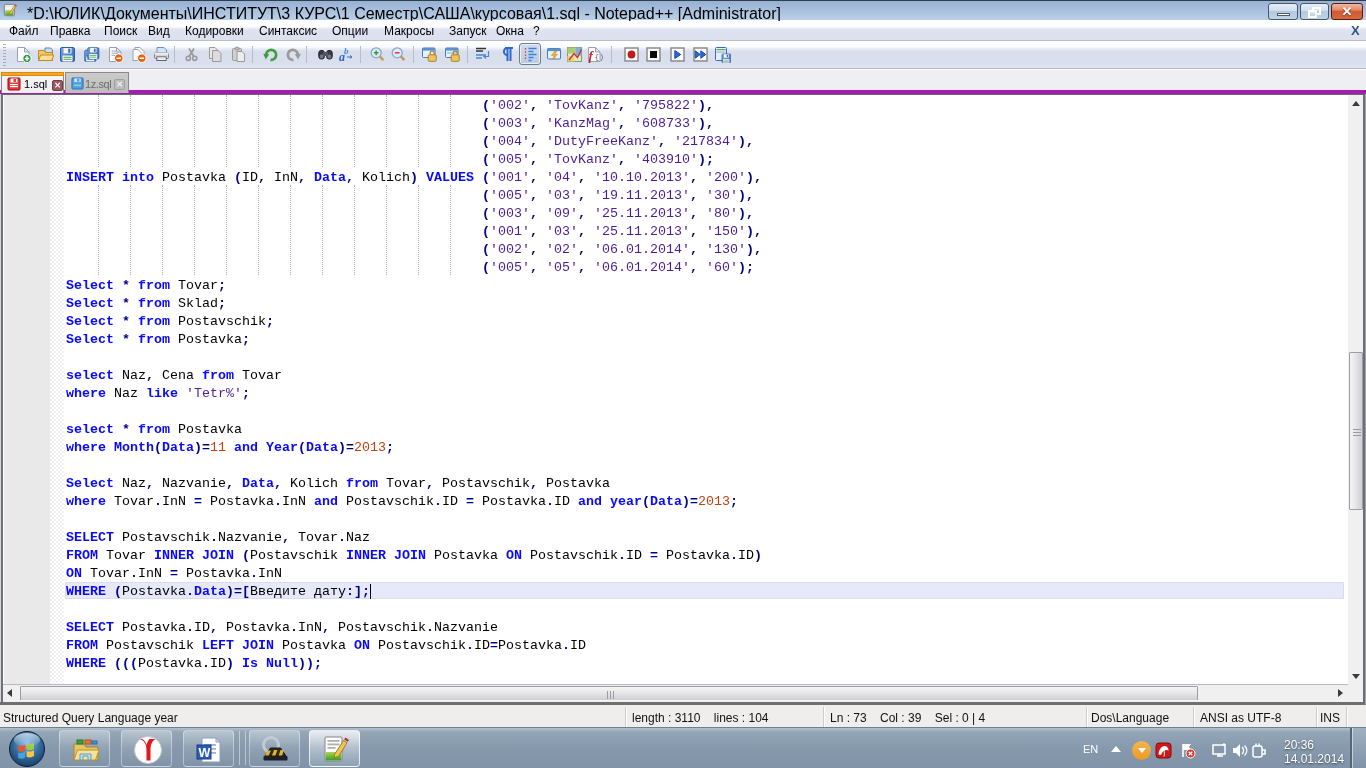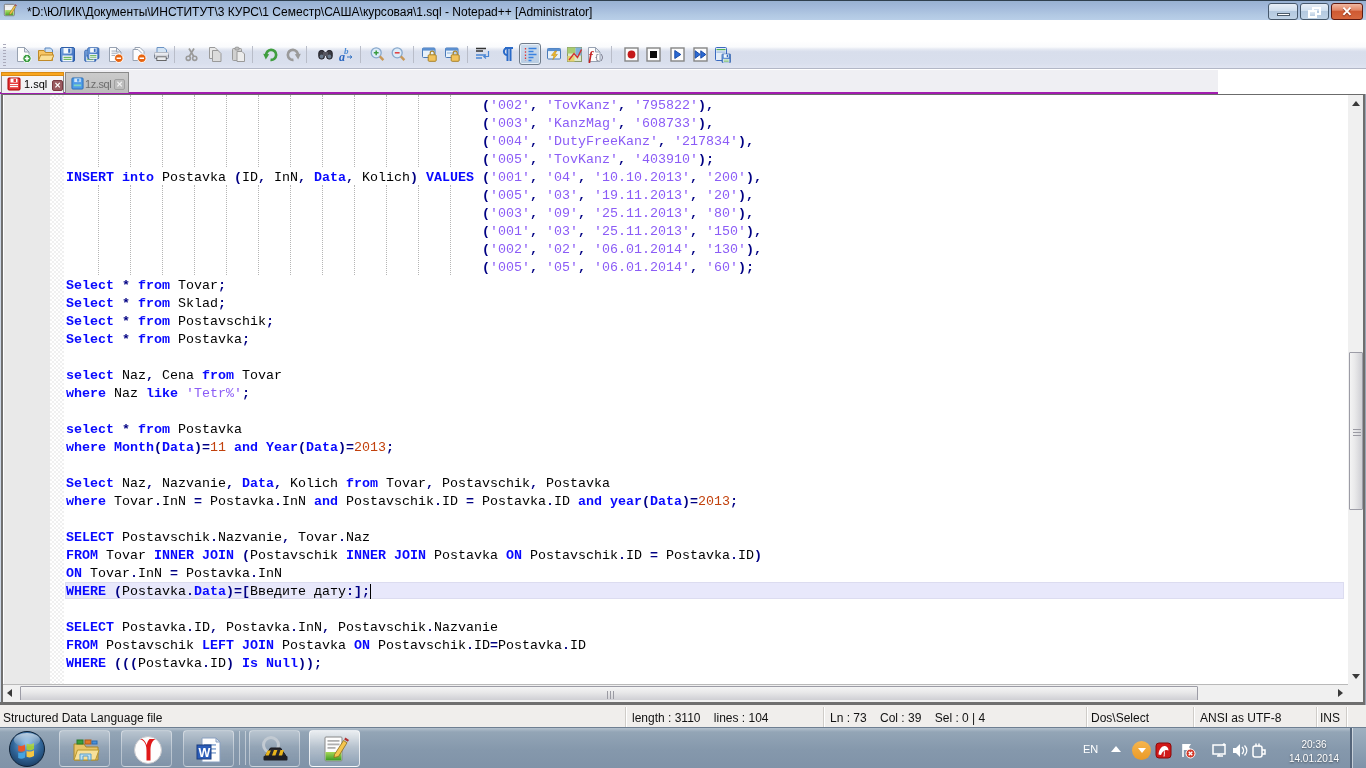--- a/index.html
+++ b/index.html
@@ -1,20 +1,20 @@
 <!DOCTYPE html>
 <html><head><meta charset="utf-8"><style>
 *{margin:0;padding:0;box-sizing:border-box}
 html,body{width:1366px;height:768px;overflow:hidden;font-family:"Liberation Sans",sans-serif}
 #scr{position:relative;width:1366px;height:768px;background:#fff}
 
 #titlebar{position:absolute;left:0;top:0;width:1366px;height:20px;
  background:linear-gradient(#98b1d2 0%,#a3badb 35%,#b0c7e2 70%,#b9cfe8 100%);
  border-top:1px solid #2f3f4e}
-#titletext{position:absolute;left:27px;top:4px;font-size:12px;color:#000;white-space:pre}
+#titletext{position:absolute;left:27px;top:4px;font-size:16px;color:#000;white-space:pre}
 #nppico{position:absolute;left:3px;top:2px;width:14px;height:14px}
 .wbtn{position:absolute;top:2px;height:17px;border:1px solid #46586c;border-radius:3px}
 #btnmin{left:1268px;width:30px;background:linear-gradient(#e7eef6 0%,#cfdeee 45%,#b4c9e0 50%,#c0d3e6 100%)}
 #btnmax{left:1300px;width:29px;background:linear-gradient(#e7eef6 0%,#cfdeee 45%,#b4c9e0 50%,#c0d3e6 100%)}
 #btncls{left:1331px;width:32px;background:linear-gradient(#f0b8a2 0%,#e28868 40%,#cf5a33 50%,#d6683f 100%);border-color:#5d1a10}
 #btnmin b{position:absolute;left:8px;top:9px;width:13px;height:3px;background:#fdfdfd;border:1px solid #4a5a6a}
 #btnmax .r1{position:absolute;left:11px;top:3px;width:9px;height:8px;border:2px solid #fff;background:transparent}
 #btnmax .r2{position:absolute;left:7px;top:6px;width:9px;height:8px;border:2px solid #fff;background:linear-gradient(#dfe9f3,#b9cde2)}
 #btncls span{position:absolute;left:0;top:0;width:100%;text-align:center;color:#fff;font-weight:bold;font-size:13px;line-height:16px;text-shadow:0 1px 1px #7c2413}
 
@@ -22,37 +22,37 @@
  background:linear-gradient(#ffffff 0%,#fcfdfe 30%,#e3e6f1 42%,#dee1ef 55%,#dde0ee 100%);border-bottom:1px solid #b9bdcb}
 .mitem{position:absolute;top:3px;font-size:12px;color:#000}
 #menux{position:absolute;left:1351px;top:2px;font-size:13px;font-weight:bold;color:#33557f}
 
 #toolbar{position:absolute;left:0;top:41px;width:1366px;height:29px;
  background:linear-gradient(#ffffff 0%,#fafbfd 22%,#e6eaf3 30%,#d8deec 40%,#d9dfed 82%,#e0e4f1 100%);border-bottom:1px solid #b2b7c6;height:28px !important}
 .tsep{position:absolute;top:5px;width:1px;height:17px;background:#b9bdc9}
 .tico{position:absolute;top:5px;width:17px;height:17px}
 #grip{position:absolute;left:3px;top:3px;width:3px;height:22px;background:repeating-linear-gradient(#aab 0 1px,transparent 1px 3px)}
 
-#tabbar{position:absolute;left:0;top:70px;width:1218px;height:24px;background:#efeff3;border-bottom:2px solid #a21caf}
+#tabbar{position:absolute;left:0;top:70px;width:1366px;height:24px;background:#efeff3;border-bottom:4px solid #a21caf}
 #tab1{position:absolute;left:1px;top:2px;width:63px;height:21px;background:linear-gradient(#f6f6f8,#efeff2);border:1px solid #8a8a8a;border-bottom:none}
 #tab1 .otop{position:absolute;left:-1px;top:-1px;width:63px;height:4px;background:#f9a61f;border:1px solid #d88a14}
 #tab2{position:absolute;left:65px;top:2px;width:64px;height:21px;background:linear-gradient(#cbcbcb,#bcbcbc);border:1px solid #8a8a8a;border-bottom:none}
 .tablbl{position:absolute;top:5px;font-size:11px}
 .tx{position:absolute;width:11px;height:11px;border-radius:2px;font-size:8px;line-height:10px;text-align:center;font-weight:bold}
 
 #editor{position:absolute;left:2px;top:95px;width:1362px;height:589px;background:#fff;overflow:hidden}
 #gutter{position:absolute;left:2px;top:0;width:46px;height:589px;background:#e9e9e9}
 #lnums{position:absolute;left:0;top:2px;width:29px;text-align:right;font-family:"Liberation Mono",monospace;font-size:13.33px;line-height:18px;color:#808080;white-space:pre}
 #fold{position:absolute;left:48px;top:0;width:14px;height:589px;
  background:repeating-conic-gradient(#ffffff 0% 25%,#f0f0f0 0% 50%);background-size:4px 4px}
 #caretline{position:absolute;left:63px;top:487px;width:1279px;height:17px;background:#e8e8fb;border:1px solid #dcdcf0}
 #code{position:absolute;left:64px;top:2px;font-family:"Liberation Mono",monospace;font-size:13.33px;line-height:18px;color:#000;white-space:pre}
 #code .k{color:#0808ff;font-weight:bold}
 #code .o{color:#000083;font-weight:bold}
-#code .s{color:#8b5cf6}
+#code .s{color:#4c1d95}
 #code .n{color:#c2410c}
 .ig{position:absolute;width:1px;border-left:1px dotted #b5b5b5}
 #cursor{position:absolute;left:368px;top:489px;width:1px;height:15px;background:#000}
 
 #vsb{position:absolute;left:1348px;top:95px;width:16px;height:589px;background:#f0f0f0}
 #vthumb{position:absolute;left:1px;top:257px;width:14px;height:158px;background:linear-gradient(90deg,#f4f4f4,#e9e9ea 40%,#cfcfd4);border:1px solid #9c9ca6;border-radius:1px}
 #hsb{position:absolute;left:2px;top:684px;width:1346px;height:17px;background:#f0f0f0;border-top:1px solid #b9b9b9}
 #hthumb{position:absolute;left:18px;top:1px;width:1178px;height:15px;background:linear-gradient(#f4f4f4,#e9e9ea 40%,#cfcfd4);border:1px solid #9c9ca6;border-radius:1px}
 .sarr{position:absolute;width:0;height:0}
 #corner{position:absolute;left:1348px;top:684px;width:16px;height:17px;background:#f0f0f0}
@@ -63,21 +63,21 @@
 #statusbar{position:absolute;left:0;top:705px;width:1366px;height:23px;background:#f0eeec;font-size:12px;color:#111}
 .st{position:absolute;top:6px;white-space:pre}
 .ssep{position:absolute;top:2px;width:1px;height:20px;background:#cfccc8;box-shadow:1px 0 0 #fff}
 
 #taskbar{position:absolute;left:0;top:727px;width:1366px;height:40px;
  background:linear-gradient(#b3c0cd 0%,#93a5b6 10%,#8598ac 55%,#8093a8 100%);border-top:1px solid #6e7f92;box-sizing:content-box;}
 .tbtn{position:absolute;top:2px;width:51px;height:37px;border:1px solid rgba(255,255,255,.4);border-radius:4px;
  background:linear-gradient(rgba(255,255,255,.35),rgba(255,255,255,.1) 45%,rgba(120,140,160,.08))}
 .tbtn svg{position:absolute;left:11px;top:4px}
 .trico{position:absolute;top:14px}
-#clock{position:absolute;left:1284px;top:10px;width:60px;color:#fff;font-size:10px;text-align:center;line-height:14px;text-shadow:0 1px 2px rgba(0,0,0,.5)}
+#clock{position:absolute;left:1284px;top:10px;width:60px;color:#fff;font-size:12px;text-align:left;line-height:14px;text-shadow:0 1px 2px rgba(0,0,0,.5)}
 </style></head>
 <body>
 <div id="scr">
 
 <div id="titlebar">
  <svg id="nppico" viewBox="0 0 16 16">
         <rect x="1.5" y="1.5" width="11.5" height="13" rx="1" fill="#f2f2f2" stroke="#707070"></rect>
         <rect x="2.5" y="2.5" width="9.5" height="2" fill="#e8e8e8"></rect>
         <path d="M2.5 8 h9.5 v6 h-9.5 z" fill="url(#ng)"></path>
         <defs>
@@ -95,20 +95,34 @@
       </div>
  <div class="wbtn" id="btnmax">
         <span class="r1"></span>
         <span class="r2"></span>
       </div>
  <div class="wbtn" id="btncls">
         <span>✕</span>
       </div>
 </div>
 
+<div id="menubar">
+ <div class="mitem" style="left:9px">Файл</div>
+ <div class="mitem" style="left:50px">Правка</div>
+ <div class="mitem" style="left:104px">Поиск</div>
+ <div class="mitem" style="left:148px">Вид</div>
+ <div class="mitem" style="left:185px">Кодировки</div>
+ <div class="mitem" style="left:259px">Синтаксис</div>
+ <div class="mitem" style="left:332px">Опции</div>
+ <div class="mitem" style="left:384px">Макросы</div>
+ <div class="mitem" style="left:449px">Запуск</div>
+ <div class="mitem" style="left:496px">Окна</div>
+ <div class="mitem" style="left:533px">?</div>
+ <div id="menux">X</div>
+</div>
 
 <div id="toolbar"><div id="grip"></div><span id="icons"><svg width="0" height="0">
           <defs>
             <linearGradient id="fg" x1="0" y1="0" x2="1" y2="1">
               <stop offset="0" stop-color="#7aa7e0"></stop>
               <stop offset="1" stop-color="#2d62b8"></stop>
             </linearGradient>
           </defs>
         </svg><svg class="tico" style="left:15px" viewBox="0 0 17 17">
           <path d="M2.5 1.5 h7 l4.5 4.5 v9.5 h-11.5 z" fill="#fdfdfd" stroke="#98a2b2"></path>
@@ -287,21 +301,21 @@
 <div id="editor">
  <div id="gutter"></div>
  <div id="fold"></div>
  <div id="caretline"></div>
  <span id="guides"><div class="ig" style="left:96px;top:0;height:72px"></div><div class="ig" style="left:96px;top:90px;height:90px"></div><div class="ig" style="left:128px;top:0;height:72px"></div><div class="ig" style="left:128px;top:90px;height:90px"></div><div class="ig" style="left:160px;top:0;height:72px"></div><div class="ig" style="left:160px;top:90px;height:90px"></div><div class="ig" style="left:192px;top:0;height:72px"></div><div class="ig" style="left:192px;top:90px;height:90px"></div><div class="ig" style="left:224px;top:0;height:72px"></div><div class="ig" style="left:224px;top:90px;height:90px"></div><div class="ig" style="left:256px;top:0;height:72px"></div><div class="ig" style="left:256px;top:90px;height:90px"></div><div class="ig" style="left:288px;top:0;height:72px"></div><div class="ig" style="left:288px;top:90px;height:90px"></div><div class="ig" style="left:320px;top:0;height:72px"></div><div class="ig" style="left:320px;top:90px;height:90px"></div><div class="ig" style="left:352px;top:0;height:72px"></div><div class="ig" style="left:352px;top:90px;height:90px"></div><div class="ig" style="left:384px;top:0;height:72px"></div><div class="ig" style="left:384px;top:90px;height:90px"></div><div class="ig" style="left:416px;top:0;height:72px"></div><div class="ig" style="left:416px;top:90px;height:90px"></div><div class="ig" style="left:448px;top:0;height:72px"></div><div class="ig" style="left:448px;top:90px;height:90px"></div></span>
  <pre id="code">                                                    <span class="o">(</span><span class="s">'002'</span><span class="o">,</span> <span class="s">'TovKanz'</span><span class="o">,</span> <span class="s">'795822'</span><span class="o">),</span>
                                                     <span class="o">(</span><span class="s">'003'</span><span class="o">,</span> <span class="s">'KanzMag'</span><span class="o">,</span> <span class="s">'608733'</span><span class="o">),</span>
                                                     <span class="o">(</span><span class="s">'004'</span><span class="o">,</span> <span class="s">'DutyFreeKanz'</span><span class="o">,</span> <span class="s">'217834'</span><span class="o">),</span>
                                                     <span class="o">(</span><span class="s">'005'</span><span class="o">,</span> <span class="s">'TovKanz'</span><span class="o">,</span> <span class="s">'403910'</span><span class="o">);</span>
 <span class="k">INSERT</span> <span class="k">into</span> Postavka <span class="o">(</span>ID<span class="o">,</span> InN<span class="o">,</span> <span class="k">Data</span><span class="o">,</span> Kolich<span class="o">)</span> <span class="k">VALUES</span> <span class="o">(</span><span class="s">'001'</span><span class="o">,</span> <span class="s">'04'</span><span class="o">,</span> <span class="s">'10.10.2013'</span><span class="o">,</span> <span class="s">'200'</span><span class="o">),</span>
-                                                    <span class="o">(</span><span class="s">'005'</span><span class="o">,</span> <span class="s">'03'</span><span class="o">,</span> <span class="s">'19.11.2013'</span><span class="o">,</span> <span class="s">'20'</span><span class="o">),</span>
+                                                    <span class="o">(</span><span class="s">'005'</span><span class="o">,</span> <span class="s">'03'</span><span class="o">,</span> <span class="s">'19.11.2013'</span><span class="o">,</span> <span class="s">'30'</span><span class="o">),</span>
                                                     <span class="o">(</span><span class="s">'003'</span><span class="o">,</span> <span class="s">'09'</span><span class="o">,</span> <span class="s">'25.11.2013'</span><span class="o">,</span> <span class="s">'80'</span><span class="o">),</span>
                                                     <span class="o">(</span><span class="s">'001'</span><span class="o">,</span> <span class="s">'03'</span><span class="o">,</span> <span class="s">'25.11.2013'</span><span class="o">,</span> <span class="s">'150'</span><span class="o">),</span>
                                                     <span class="o">(</span><span class="s">'002'</span><span class="o">,</span> <span class="s">'02'</span><span class="o">,</span> <span class="s">'06.01.2014'</span><span class="o">,</span> <span class="s">'130'</span><span class="o">),</span>
                                                     <span class="o">(</span><span class="s">'005'</span><span class="o">,</span> <span class="s">'05'</span><span class="o">,</span> <span class="s">'06.01.2014'</span><span class="o">,</span> <span class="s">'60'</span><span class="o">);</span>
 <span class="k">Select</span> <span class="o">*</span> <span class="k">from</span> Tovar<span class="o">;</span>
 <span class="k">Select</span> <span class="o">*</span> <span class="k">from</span> Sklad<span class="o">;</span>
 <span class="k">Select</span> <span class="o">*</span> <span class="k">from</span> Postavschik<span class="o">;</span>
 <span class="k">Select</span> <span class="o">*</span> <span class="k">from</span> Postavka<span class="o">;</span>
 
 <span class="k">select</span> Naz<span class="o">,</span> Cena <span class="k">from</span> Tovar
@@ -339,27 +353,27 @@
       </div>
  <div class="sarr" style="right:5px;top:4px;border-top:4px solid transparent;border-bottom:4px solid transparent;border-left:5px solid #3a3a3a"></div>
 </div>
 <div id="corner"></div>
     <div style="position:absolute;left:0;top:700px;width:1366px;height:2px;background:#f2f2f2"></div>
     <div style="position:absolute;left:0;top:702px;width:1366px;height:3px;background:#6f6f6f"></div>
 <div id="rborder"></div>
     <div id="lborder"></div>
 
 <div id="statusbar">
- <div class="st" style="left:3px">Structured Data Language file</div>
+ <div class="st" style="left:3px">Structured Query Language year</div>
  <div class="ssep" style="left:625px"></div>
  <div class="st" style="left:632px">length : 3110    lines : 104</div>
  <div class="ssep" style="left:823px"></div>
  <div class="st" style="left:830px">Ln : 73    Col : 39    Sel : 0 | 4</div>
  <div class="ssep" style="left:1086px"></div>
- <div class="st" style="left:1091px">Dos\Select</div>
+ <div class="st" style="left:1091px">Dos\Language</div>
  <div class="ssep" style="left:1193px"></div>
  <div class="st" style="left:1200px">ANSI as UTF-8</div>
  <div class="ssep" style="left:1316px"></div>
  <div class="st" style="left:1320px">INS</div>
  <div class="ssep" style="left:1346px"></div>
 </div>
 
 <div id="taskbar">
  <svg style="position:absolute;left:8px;top:2px" width="38" height="38" viewBox="0 0 38 38">
   <defs>

